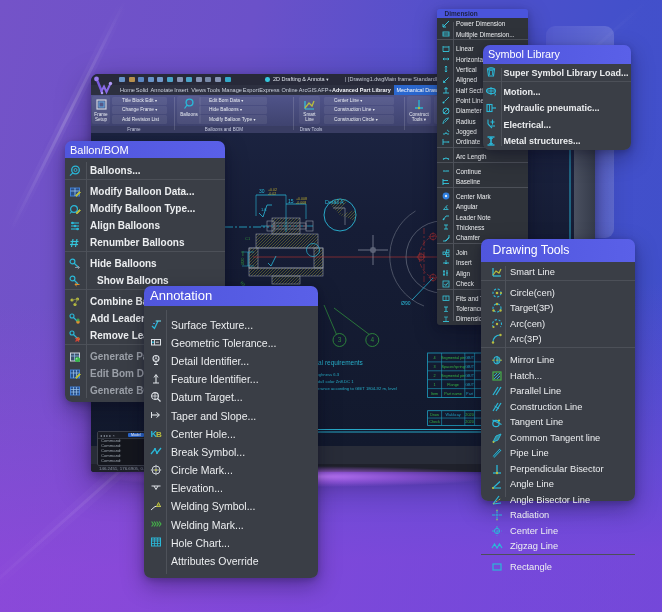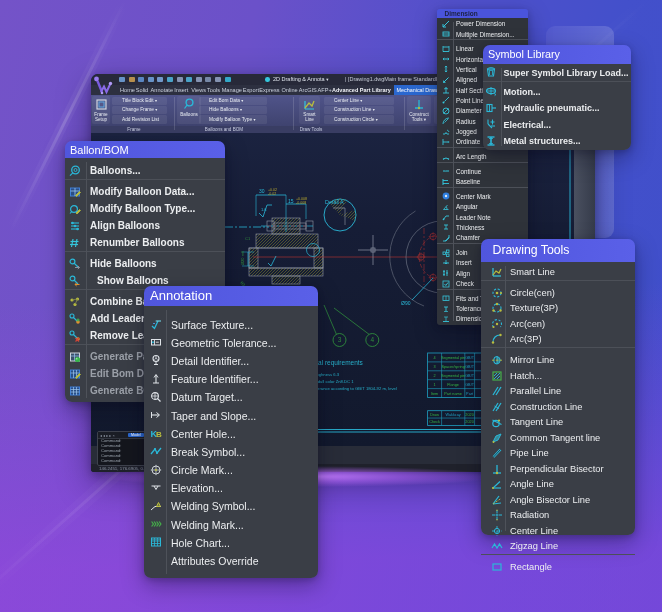--- a/index.html
+++ b/index.html
@@ -957,21 +957,21 @@
         <span style="padding-left:5px">Hole Chart...</span>
       </div>
       <div class="it" style="height:18.2px">
         <span class="ic" style="width:20px;padding-left:2px"></span>
         <span style="padding-left:5px">Attributes Override</span>
       </div>
     </div>
   </div>
 <div class="p" style="left:481px;top:238.5px;width:154px;border-radius:7px">
     <div class="ph" style="height:23px;font-size:12.3px;padding-left:11.5px;border-radius:7px 7px 0 0;color:#fff;">Drawing Tools</div>
-    <div class="pb" style="height:273px;font-size:9.3px;font-weight:400;border-radius:0 0 7px 7px;padding-top:2.5px">
+    <div class="pb" style="height:239px;font-size:9.3px;font-weight:400;border-radius:0 0 7px 7px;padding-top:2.5px">
       <div class="vl" style="left:23.5px"></div>
       <div class="it" style="height:15.5px">
         <span class="ic" style="width:15.0px;padding-left:8.5px">
           <svg width="12" height="12" viewBox="0 0 12 12" style="display:block;">
             <line x1="2" y1="10" x2="2" y2="2" stroke="#35c6dc" stroke-width="1.2" stroke-linecap="butt"></line>
             <line x1="2" y1="10" x2="10" y2="10" stroke="#35c6dc" stroke-width="1.2" stroke-linecap="butt"></line>
             <path d="M2,9 L5,5 L8,7 L10,3" stroke="#b9bd3e" stroke-width="1.2" fill="none"></path>
           </svg>
         </span>
         <span style="padding-left:5.5px">Smart Line</span>
@@ -989,21 +989,21 @@
       </div>
       <div class="it" style="height:15.5px">
         <span class="ic" style="width:15.0px;padding-left:8.5px">
           <svg width="12" height="12" viewBox="0 0 12 12" style="display:block;">
             <circle cx="6" cy="6" r="4" stroke="#2ab8d8" stroke-width="1.1" stroke-dasharray="2.2,1.6" fill="none"></circle>
             <circle cx="6" cy="2" r="1.2" fill="#b9bd3e"></circle>
             <circle cx="2.5" cy="8.5" r="1.2" fill="#b9bd3e"></circle>
             <circle cx="9.5" cy="8.5" r="1.2" fill="#b9bd3e"></circle>
           </svg>
         </span>
-        <span style="padding-left:5.5px">Texture(3P)</span>
+        <span style="padding-left:5.5px">Target(3P)</span>
       </div>
       <div class="it" style="height:15.5px">
         <span class="ic" style="width:15.0px;padding-left:8.5px">
           <svg width="12" height="12" viewBox="0 0 12 12" style="display:block;">
             <path d="M2.5,9 A4.5,4.5 0 1 1 9.5,9" stroke="#2ab8d8" stroke-width="1.1" fill="none" stroke-dasharray="2.2,1.6"></path>
             <circle cx="6" cy="6" r="1.2" fill="#b9bd3e"></circle>
             <circle cx="2.5" cy="9" r="1.1" fill="#b9bd3e"></circle>
           </svg>
         </span>
         <span style="padding-left:5.5px">Arc(cen)</span>

